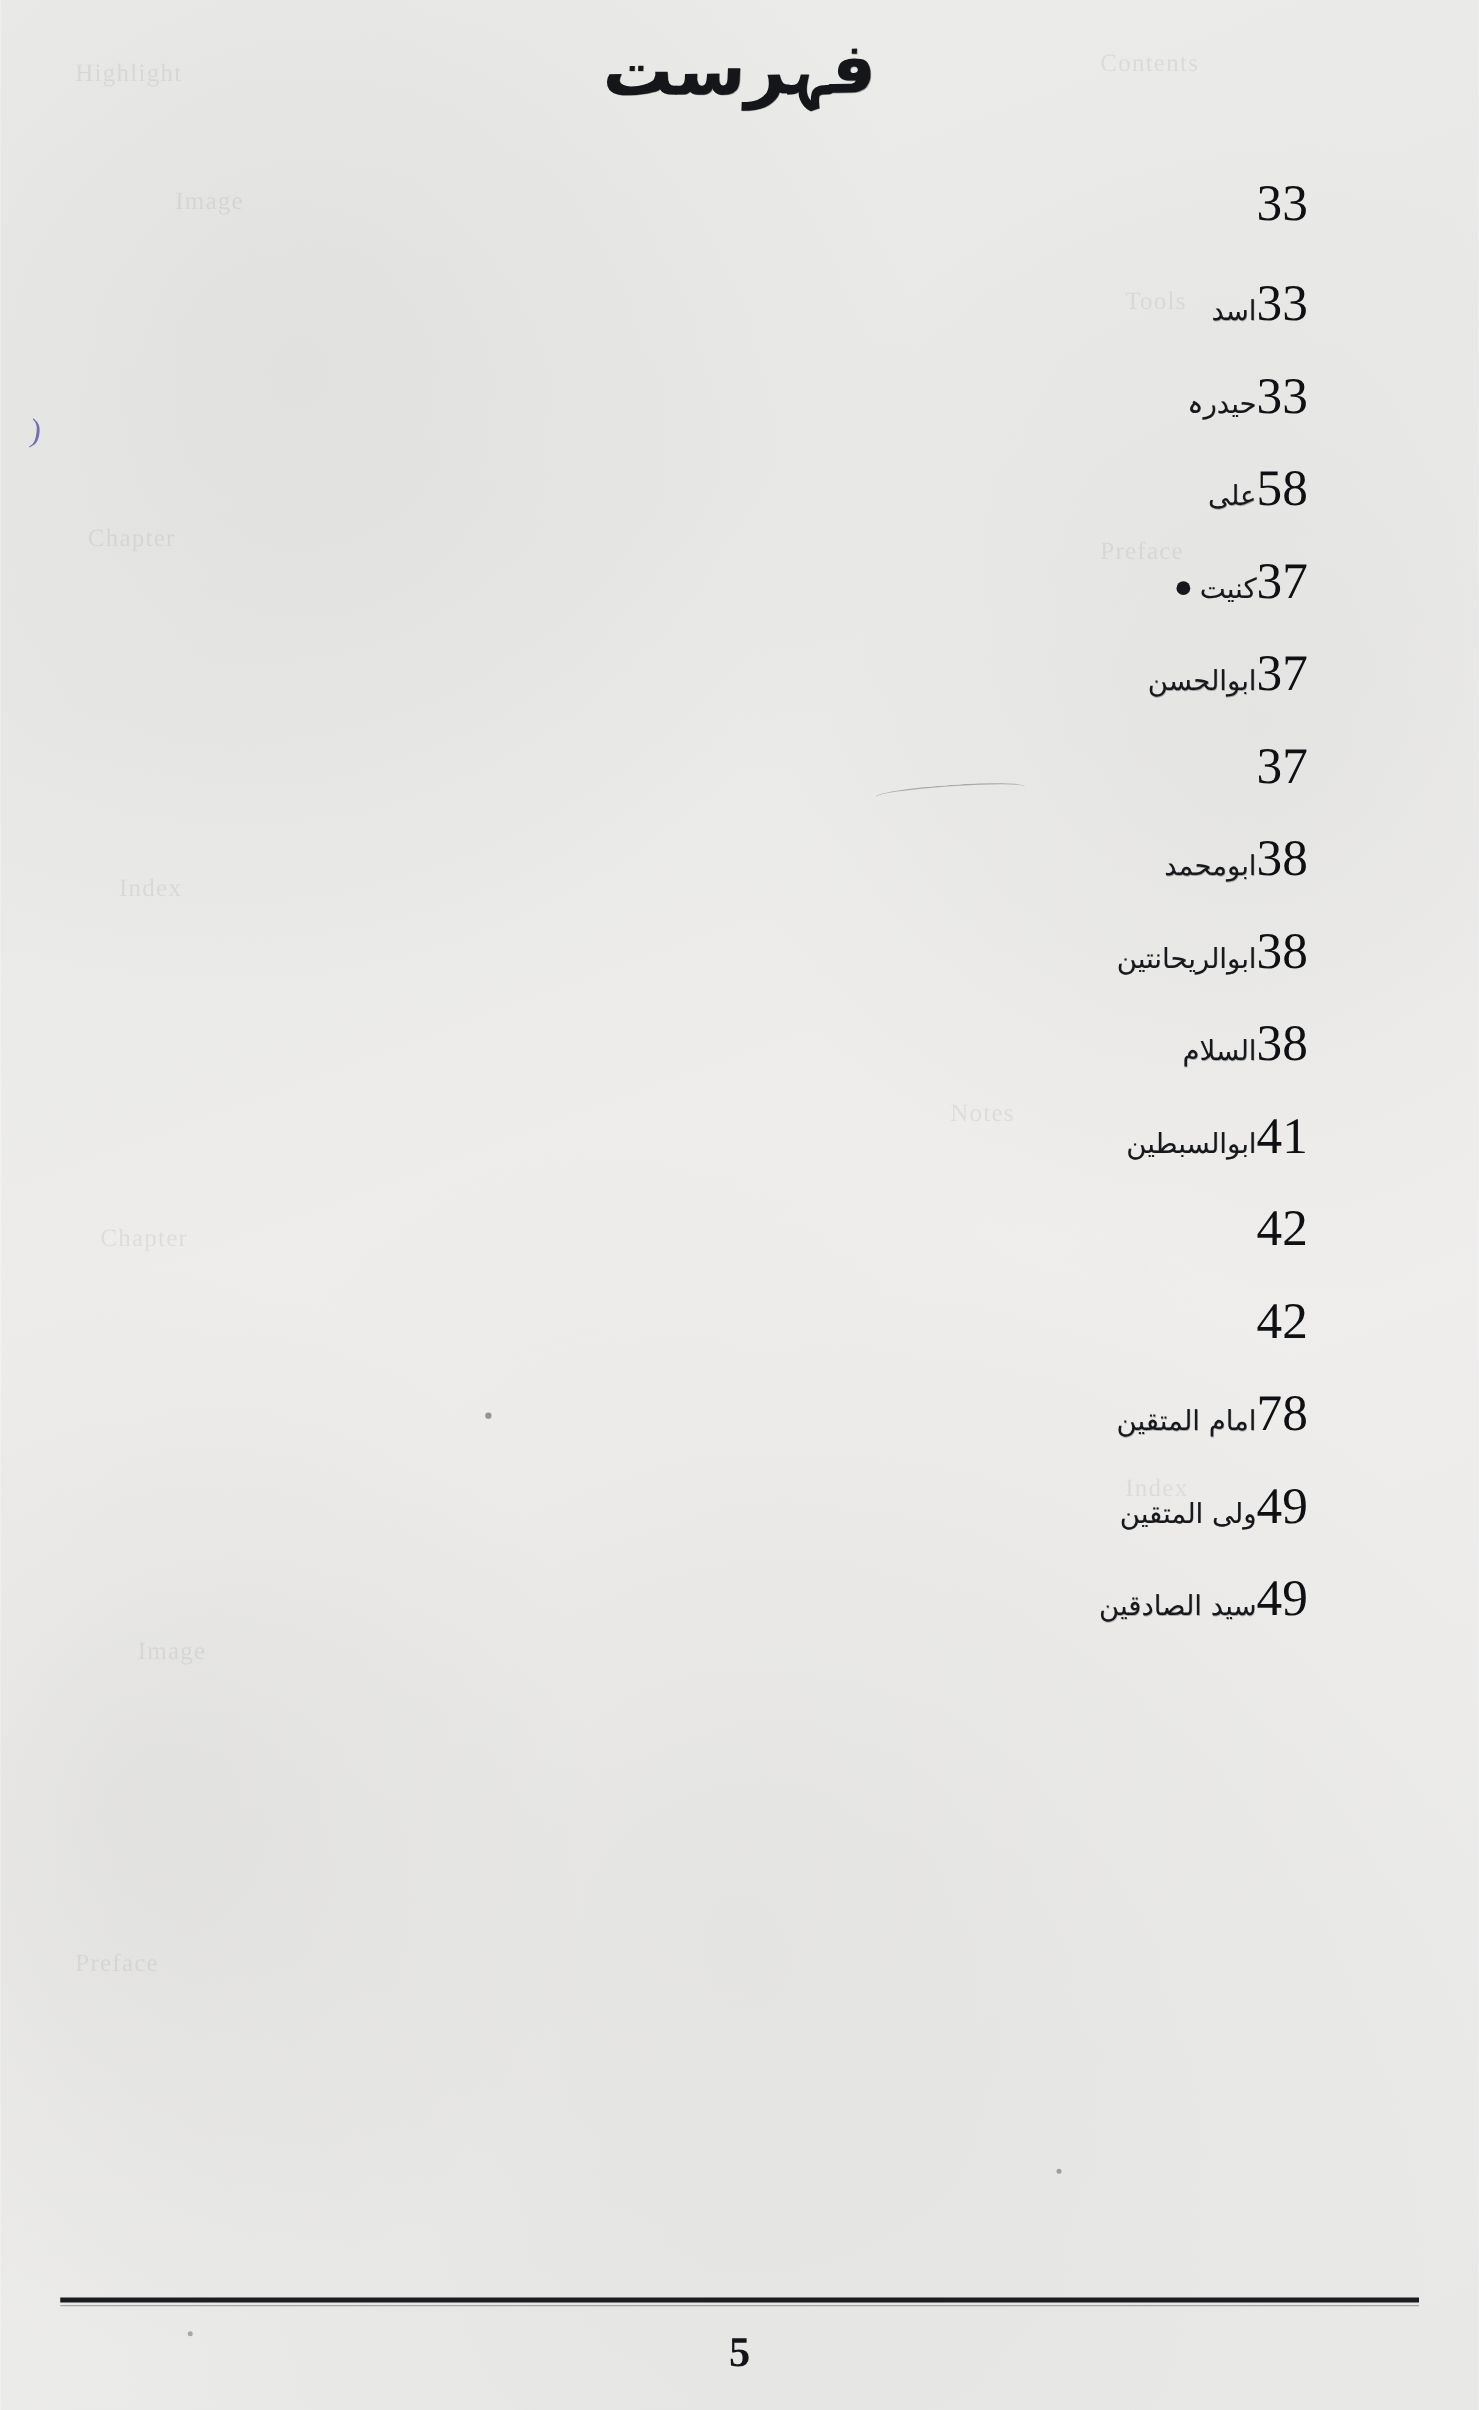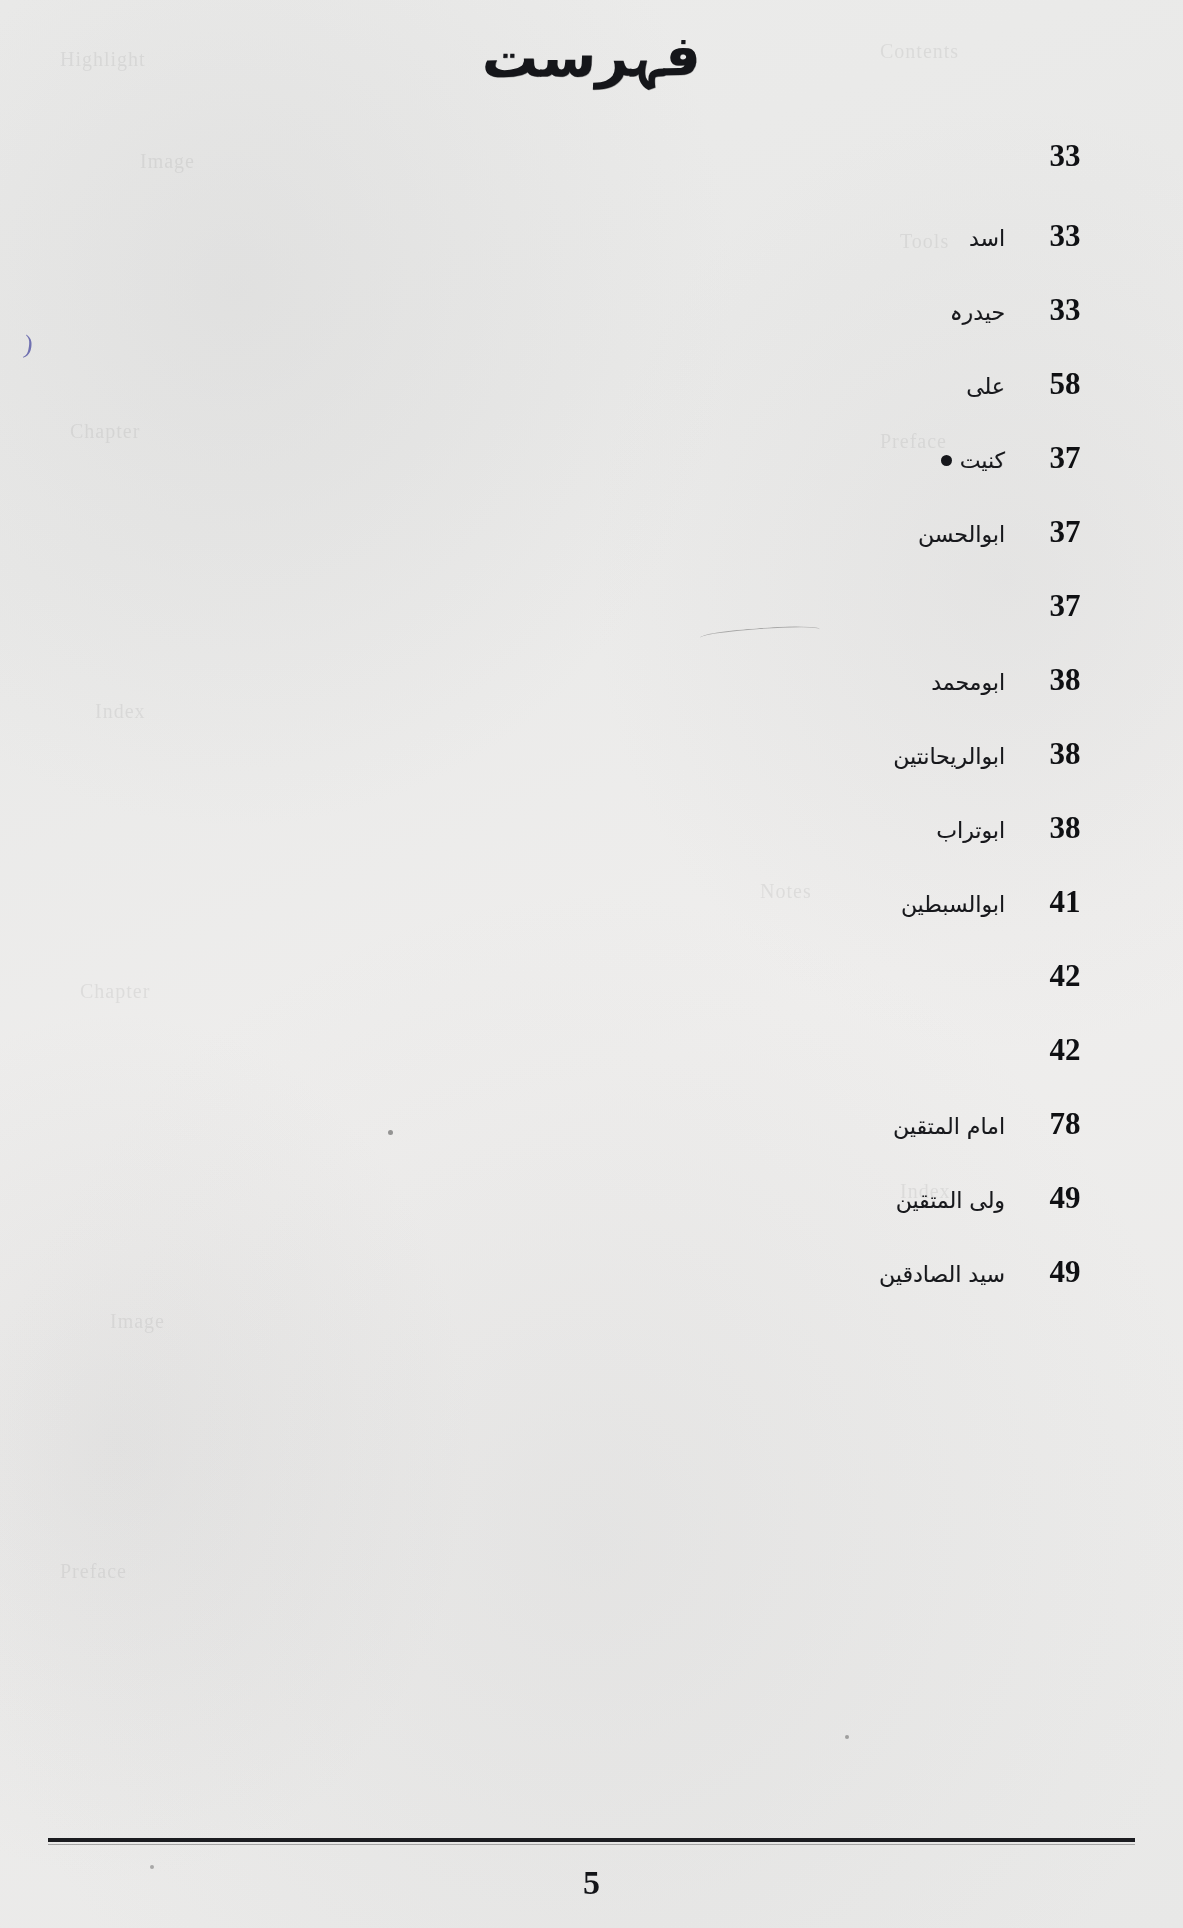--- a/index.html
+++ b/index.html
@@ -108,24 +108,23 @@
     height: 11px;
     border-radius: 50%;
     background: #16171b;
     margin-right: 8px;
     margin-left: 2px;
     vertical-align: 2px;
   }
 
   .toc-page {
     flex: 0 0 120px;
-    text-align: center;
-    font-family: "Liberation Serif", serif;
-    font-weight: 700;
-    font-size: 31px;
+    font-family: "Liberation Serif", serif;
+    font-weight: 400;
+    font-size: 41px;
     color: #0f1013;
     direction: ltr;
   }
 
   
   .footer-rule {
     position: absolute;
     left: 48px;
     right: 48px;
     bottom: 86px;
@@ -232,21 +231,21 @@
         <div class="toc-row">
           <div class="toc-page">38</div>
           <div class="toc-label"><span>ابومحمد</span></div>
         </div>
         <div class="toc-row">
           <div class="toc-page">38</div>
           <div class="toc-label"><span>ابوالریحانتین</span></div>
         </div>
         <div class="toc-row">
           <div class="toc-page">38</div>
-          <div class="toc-label"><span>ابوتراب</span></div>
+          <div class="toc-label"><span>السلام</span></div>
         </div>
         <div class="toc-row">
           <div class="toc-page">41</div>
           <div class="toc-label"><span>ابوالسبطین</span></div>
         </div>
         <div class="toc-row bulleted">
           <div class="toc-page">42</div>
         </div>
         <div class="toc-row">
           <div class="toc-page">42</div>

